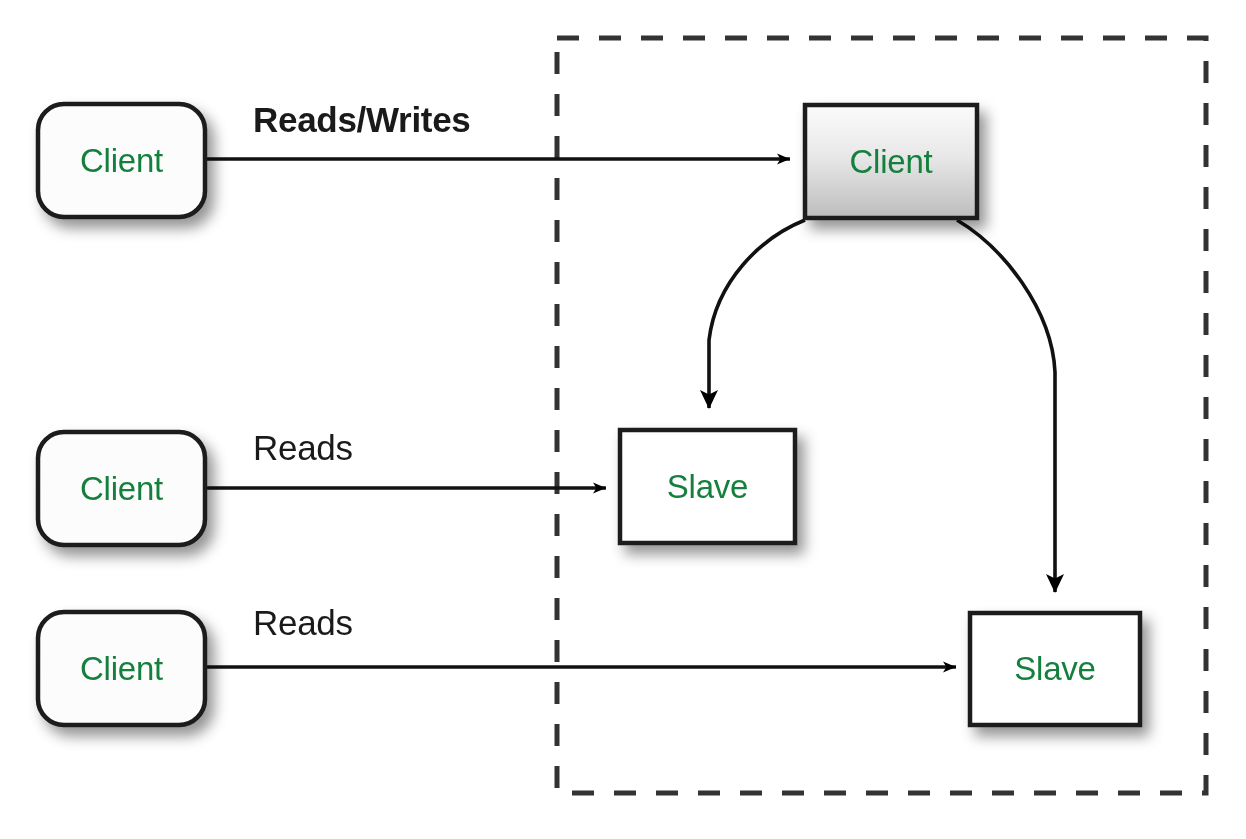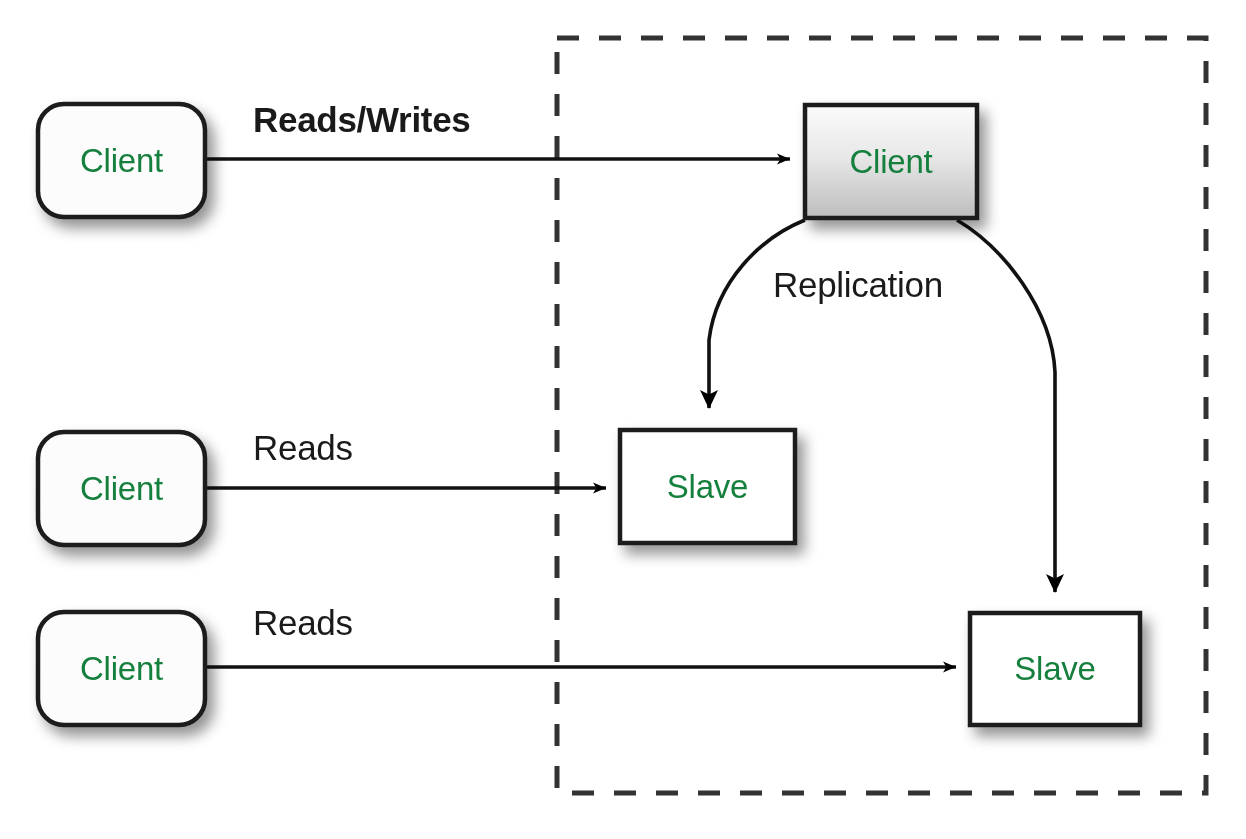--- a/index.html
+++ b/index.html
@@ -129,15 +129,14 @@
   <div class="node-label" style="left:620px; top:430px; width:175px; height:113px;">Slave</div>
 
   <div class="node-label" style="left:970px; top:613px; width:170px; height:112px;">Slave</div>
 
   <div class="edge-label" style="left:253px; top:100px;font-weight:bold;">Reads/Writes</div>
 
   <div class="edge-label" style="left:253px; top:428px;">Reads</div>
 
   <div class="edge-label" style="left:253px; top:603px;">Reads</div>
 
-  <div class="edge-label" style="left:773px; top:265px;">Replication</div>
 
 </div>
 
 </body></html>

